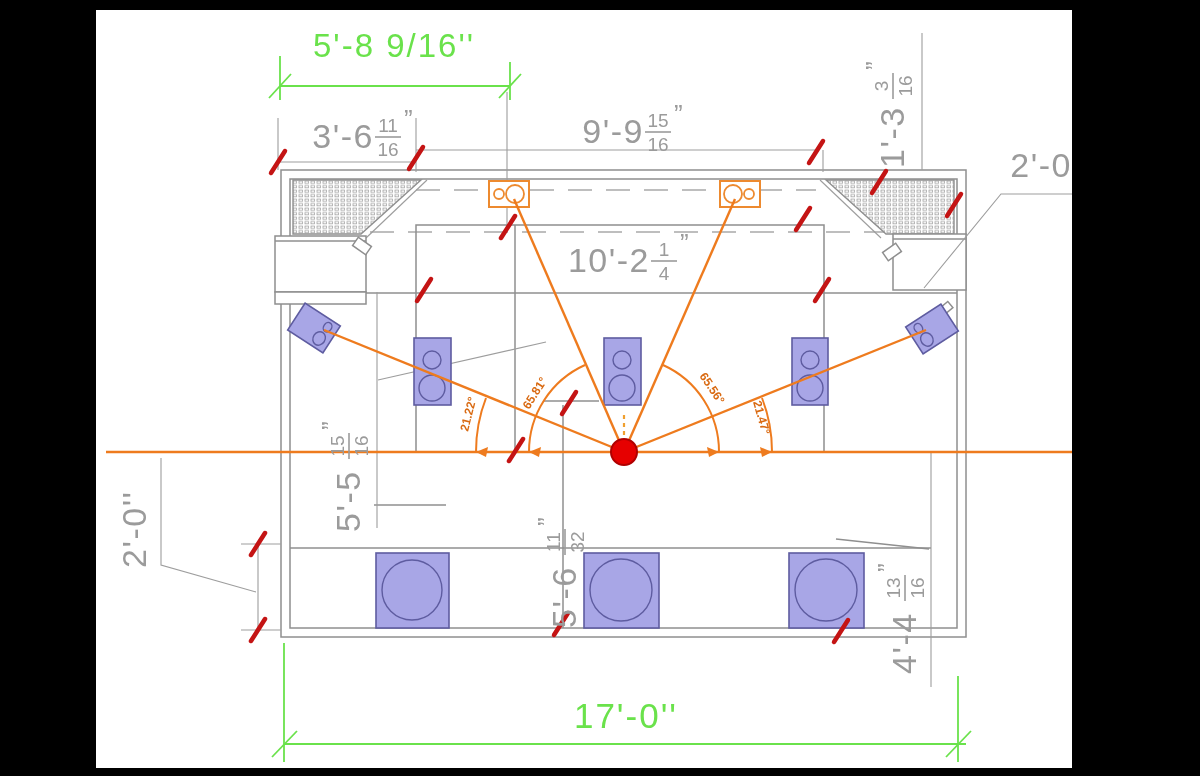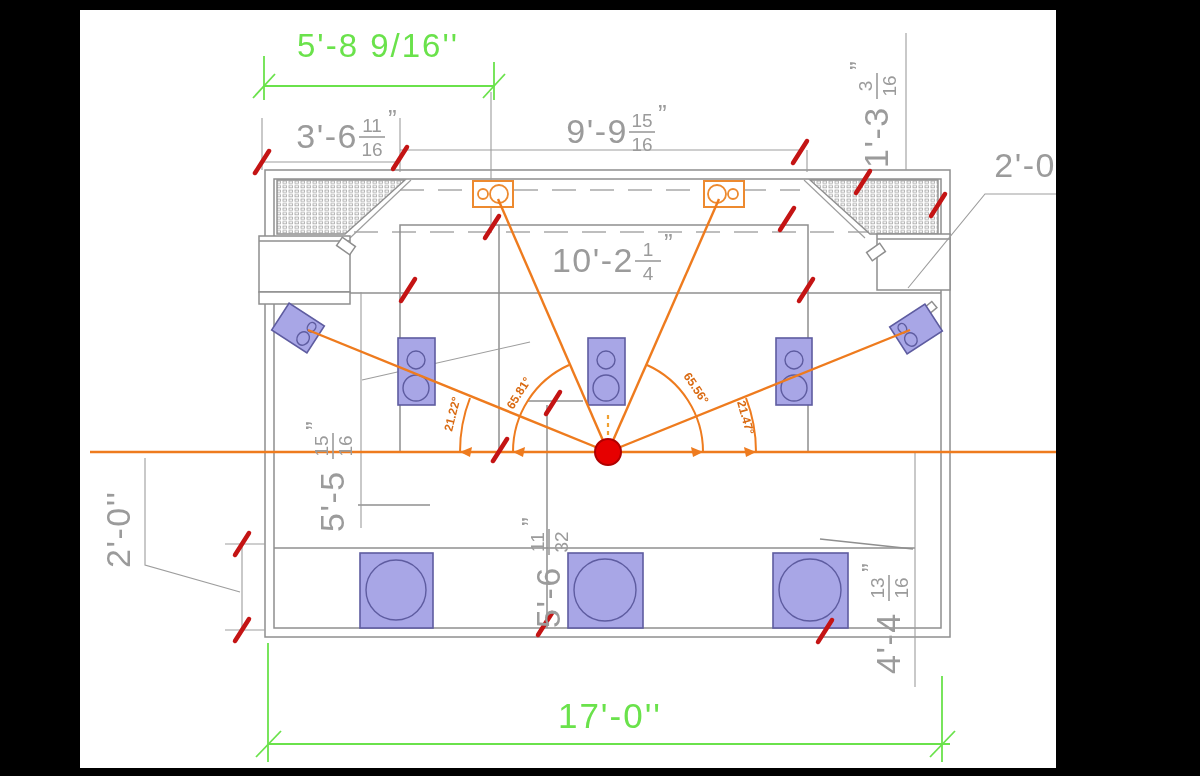--- a/index.html
+++ b/index.html
@@ -1,16 +1,16 @@
 <!DOCTYPE html>
 <html><head>
 <meta charset="utf-8">
 <style>
   html,body{margin:0;padding:0;background:#000;}
-  .stage{position:relative;width:1056px;height:776px;background:#000;overflow:hidden;}
+  .stage{position:relative;width:1056px;height:776px;background:#000;overflow:hidden;margin-left:16px;}
   svg{display:block;}
   .gray{stroke:#8f8f8f;fill:none;stroke-width:1.5;}
   .thin{stroke:#9d9d9d;fill:none;stroke-width:1.1;}
   .dashline{stroke:#a9a9a9;fill:none;stroke-width:1.6;stroke-dasharray:24 14;}
   .orange{stroke:#ee7b1e;fill:none;stroke-width:2.4;}
   .orangethin{stroke:#ee7b1e;fill:none;stroke-width:2;}
   .greenline{stroke:#6ae24b;fill:none;stroke-width:1.8;}
   .redtick{stroke:#c41414;stroke-width:4.5;stroke-linecap:round;}
   .dimtext{fill:#9b9b9b;font-family:"Liberation Sans",sans-serif;font-size:34px;letter-spacing:1.5px;}
   .fractext{fill:#9b9b9b;font-family:"Liberation Sans",sans-serif;font-size:19px;}

